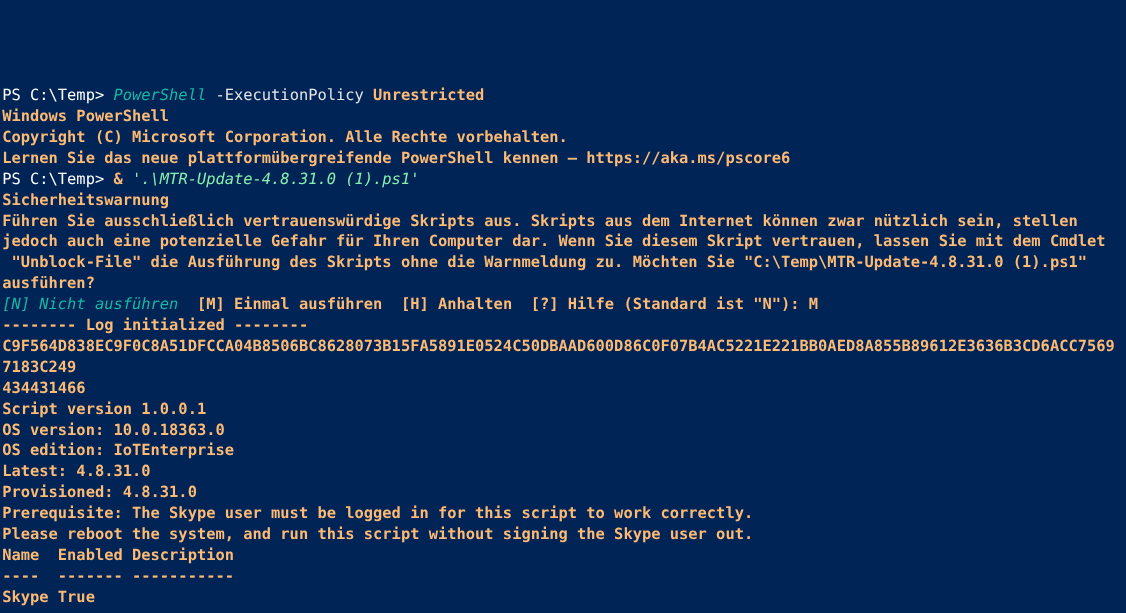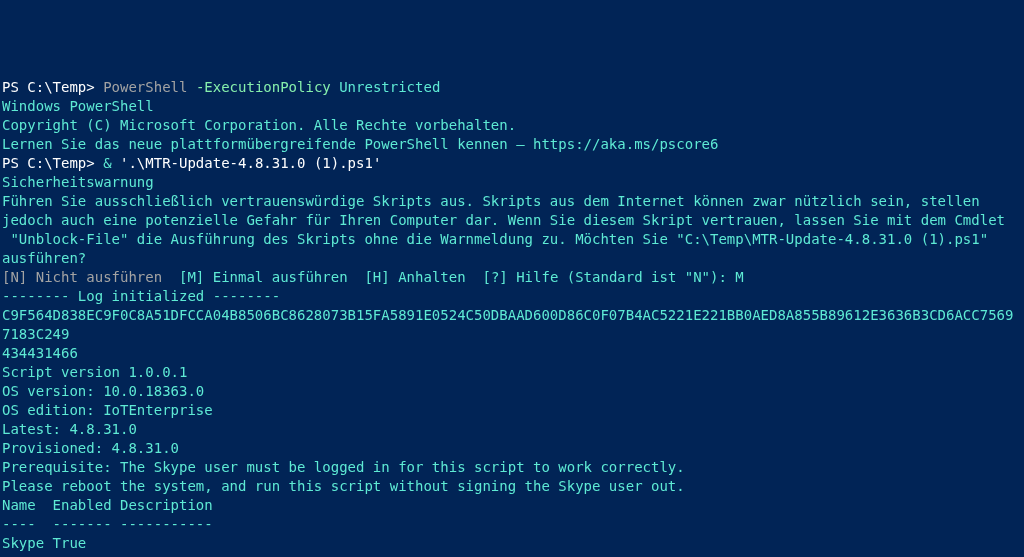--- a/index.html
+++ b/index.html
@@ -17,24 +17,24 @@
       height: 557px;
       overflow: hidden;
       white-space: pre;
       padding: 2px 0 0 2px;
     }
     .line {
       display: block;
       white-space: pre;
     }
     .prompt { color: #ffffff; }
-    .txt { color: #5eead4; }
-    .yellow { color: #a3a3a3; }
-    .gray { color: #86efac; text-align: right; }
-    .darkred { color: #ffffff; }
+    .txt { color: #fdba74; font-weight: bold; }
+    .yellow { color: #14b8a6; font-style: italic; }
+    .gray { color: #e5e5e5; text-align: right; }
+    .darkred { color: #86efac; font-style: italic; }
   </style>
 </head>
 <body>
 
 
 
 <div><span class="line"><span class="prompt">PS C:\Temp&gt; </span><span class="yellow">PowerShell </span><span class="gray">-ExecutionPolicy </span><span class="txt">Unrestricted</span></span><span class="line txt">Windows PowerShell</span><span class="line txt">Copyright (C) Microsoft Corporation. Alle Rechte vorbehalten.</span><span class="line txt"></span><span class="line txt">Lernen Sie das neue plattformübergreifende PowerShell kennen – https://aka.ms/pscore6</span><span class="line txt"></span><span class="line"><span class="prompt">PS C:\Temp&gt; </span><span class="txt">&amp; </span><span class="darkred">'.\MTR-Update-4.8.31.0 (1).ps1'</span></span><span class="line txt"></span><span class="line txt">Sicherheitswarnung</span><span class="line txt">Führen Sie ausschließlich vertrauenswürdige Skripts aus. Skripts aus dem Internet können zwar nützlich sein, stellen</span><span class="line txt">jedoch auch eine potenzielle Gefahr für Ihren Computer dar. Wenn Sie diesem Skript vertrauen, lassen Sie mit dem Cmdlet</span><span class="line txt"> "Unblock-File" die Ausführung des Skripts ohne die Warnmeldung zu. Möchten Sie "C:\Temp\MTR-Update-4.8.31.0 (1).ps1"</span><span class="line txt">ausführen?</span><span class="line"><span class="yellow">[N] Nicht ausführen</span><span class="txt">  [M] Einmal ausführen  [H] Anhalten  [?] Hilfe (Standard ist "N"): M</span></span><span class="line txt">-------- Log initialized --------</span><span class="line txt">C9F564D838EC9F0C8A51DFCCA04B8506BC8628073B15FA5891E0524C50DBAAD600D86C0F07B4AC5221E221BB0AED8A855B89612E3636B3CD6ACC7569</span><span class="line txt">7183C249</span><span class="line txt">434431466</span><span class="line txt">Script version 1.0.0.1</span><span class="line txt">OS version: 10.0.18363.0</span><span class="line txt">OS edition: IoTEnterprise</span><span class="line txt"></span><span class="line txt">Latest: 4.8.31.0</span><span class="line txt">Provisioned: 4.8.31.0</span><span class="line txt">Prerequisite: The Skype user must be logged in for this script to work correctly.</span><span class="line txt">Please reboot the system, and run this script without signing the Skype user out.</span><span class="line txt">Name  Enabled Description</span><span class="line txt">----  ------- -----------</span><span class="line txt"></span><span class="line txt">Skype True</span></div>
 
 
 

